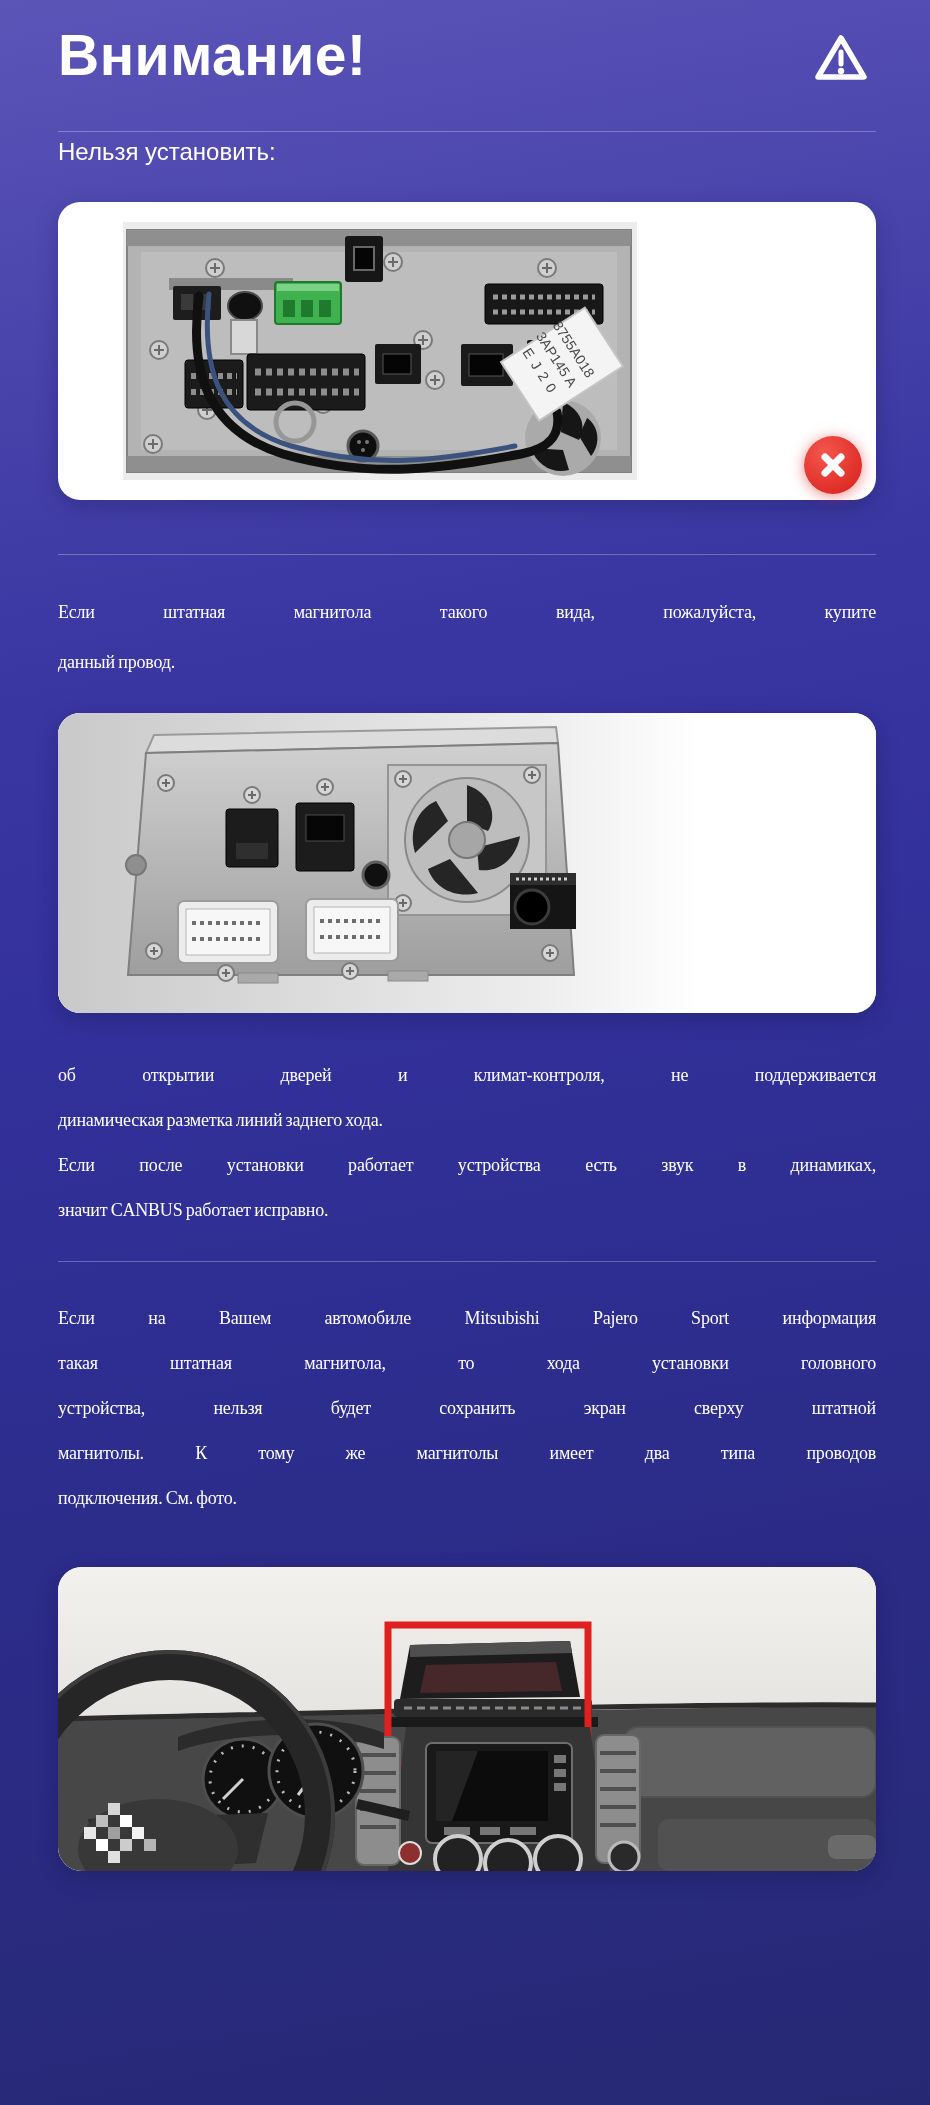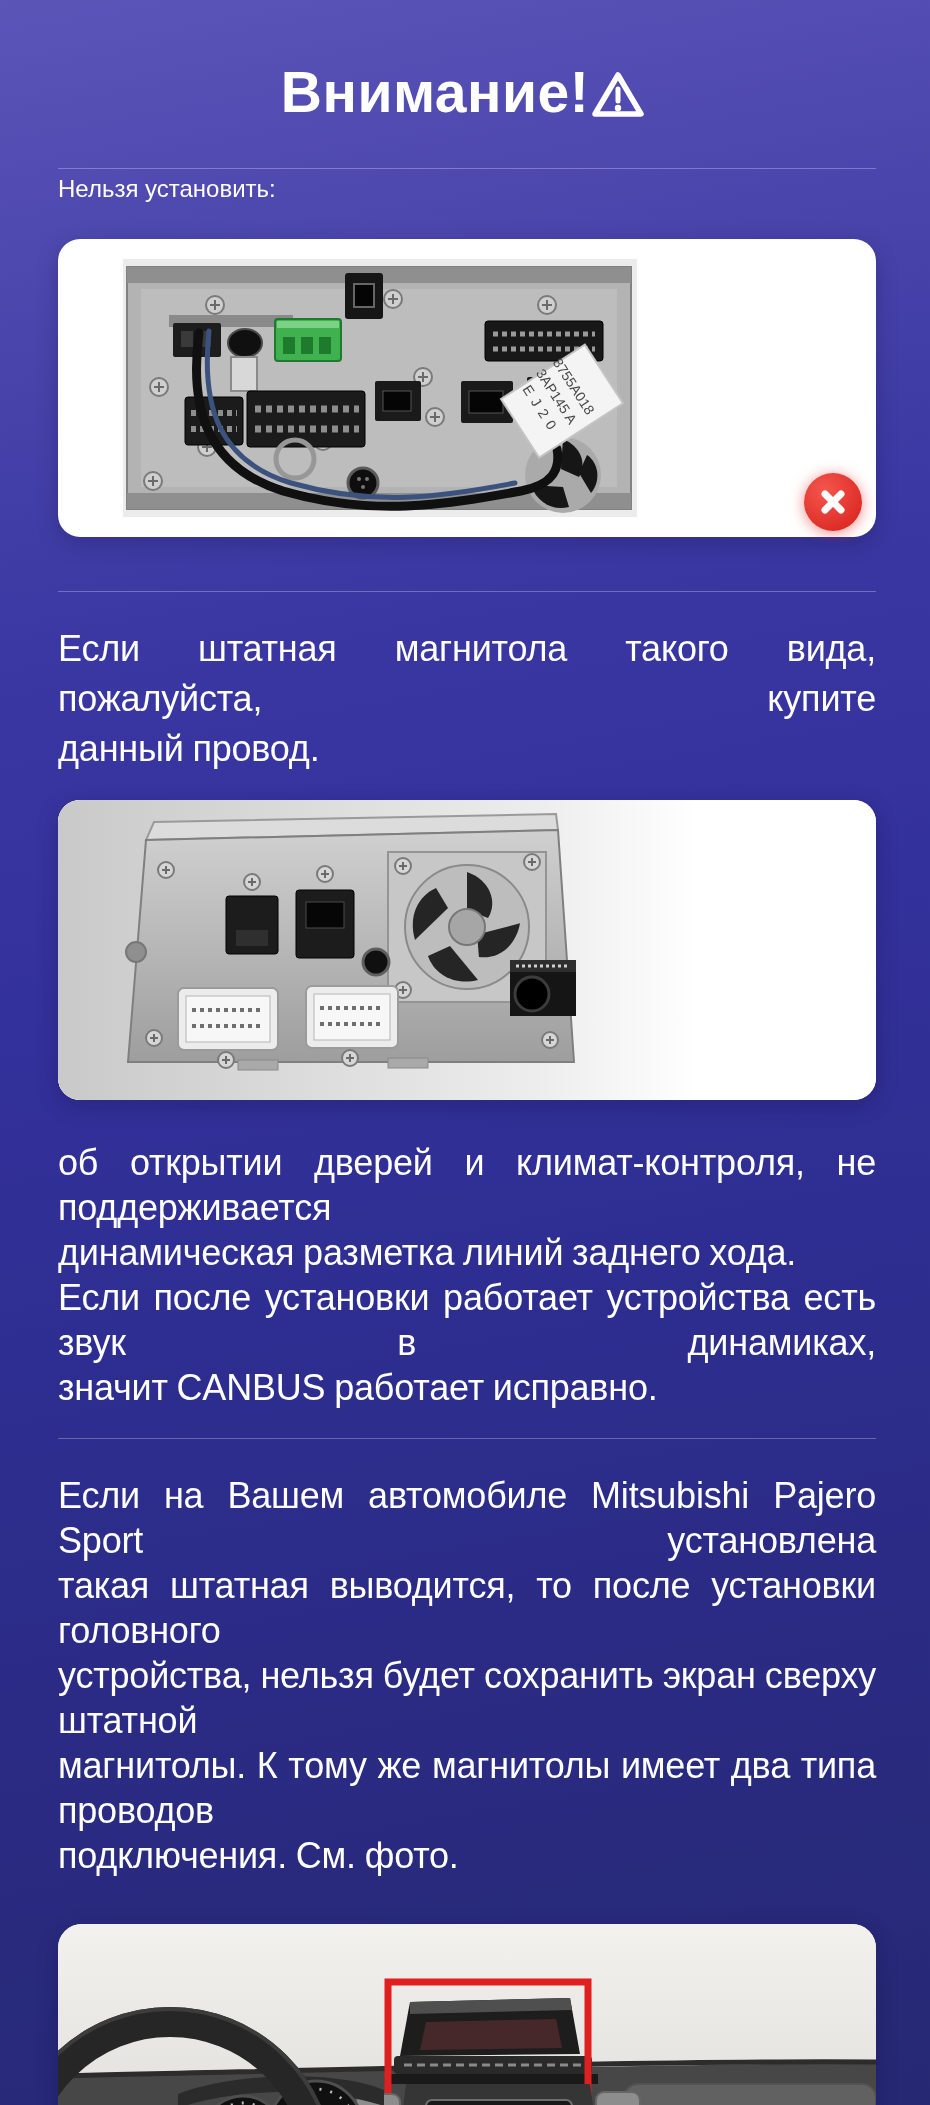--- a/index.html
+++ b/index.html
@@ -2,38 +2,38 @@
 <html><head>
 <meta charset="utf-8">
 <style>
   html,body{margin:0;padding:0;}
   body{
     width:930px;height:2105px;overflow:hidden;position:relative;
     font-family:"Liberation Sans","DejaVu Sans",sans-serif;color:#ffffff;
     background:linear-gradient(170deg,#5b55b8 0%,#4a45ac 15%,#3a37a2 30%,#33319b 45%,#2e2e92 60%,#2b2b86 75%,#282a7c 88%,#272874 100%);
   }
   .page{padding:0 54px 0 58px;}
-  .title-row{display:flex;justify-content:center;align-items:center;padding-top:61px;}
+  .title-row{display:flex;justify-content:space-between;align-items:center;padding-top:24px;}
   h1.title{margin:0;font-size:57px;font-weight:bold;letter-spacing:.5px;line-height:1.1;}
   .warn-icon{margin-right:6px;margin-top:6px;}
   .divider{height:1px;background:rgba(255,255,255,.28);border:0;}
   .div1{margin-top:44px;}
   .div2{margin-top:54px;}
   .div3{margin-top:28px;}
   .subtitle{font-size:24px;line-height:40px;}
   .card{background:#ffffff;border-radius:22px;position:relative;box-shadow:0 6px 22px rgba(10,10,40,.22);}
   .card-1{margin-top:30px;height:298px;}
   .card-1 .photo{position:absolute;left:65px;top:20px;}
   .badge{position:absolute;right:14px;bottom:6px;width:58px;height:58px;border-radius:50%;
     background:radial-gradient(circle at 35% 30%,#f4564d,#dd2c26 75%);
     display:flex;align-items:center;justify-content:center;
     box-shadow:0 2px 14px rgba(225,45,40,.55);}
   .card-2{margin-top:26px;height:300px;overflow:hidden;border-radius:22px;}
   .card-3{margin-top:46px;height:304px;overflow:hidden;border-radius:24px;}
-  .para{font-size:36px;letter-spacing:-.2px;word-spacing:-1px;}
+  .para{font-size:18px;letter-spacing:-.2px;word-spacing:-1px;font-family:Liberation Serif, serif;}
   .wire-note{margin-top:32px;line-height:50px;}
   .canbus{margin-top:40px;line-height:45px;}
   .pajero{margin-top:34px;line-height:45px;}
   .tline{text-align:justify;text-align-last:justify;}
   .tline-last{text-align-last:left;}
   svg{display:block;}
 </style>
 </head>
 <body>
 
@@ -222,22 +222,22 @@
   <div class="para canbus">
     <div class="tline">об открытии дверей и климат-контроля, не поддерживается</div>
     <div class="tline tline-last">динамическая разметка линий заднего хода.</div>
     <div class="tline">Если после установки работает устройства есть звук в динамиках,</div>
     <div class="tline tline-last">значит CANBUS работает исправно.</div>
   </div>
 
   <div class="divider div3"></div>
 
   <div class="para pajero">
-    <div class="tline">Если на Вашем автомобиле Mitsubishi Pajero Sport установлена</div>
-    <div class="tline">такая штатная выводится, то после установки головного</div>
+    <div class="tline">Если на Вашем автомобиле Mitsubishi Pajero Sport информация</div>
+    <div class="tline">такая штатная магнитола, то хода установки головного</div>
     <div class="tline">устройства, нельзя будет сохранить экран сверху штатной</div>
     <div class="tline">магнитолы. К тому же магнитолы имеет два типа проводов</div>
     <div class="tline tline-last">подключения. См. фото.</div>
   </div>
 
   <div class="card card-3">
     <svg width="818" height="304" viewBox="0 0 818 304">
       <defs>
         <linearGradient id="sky" x1="0" y1="0" x2="0" y2="1">
           <stop offset="0" stop-color="#f2f1ee"></stop>

